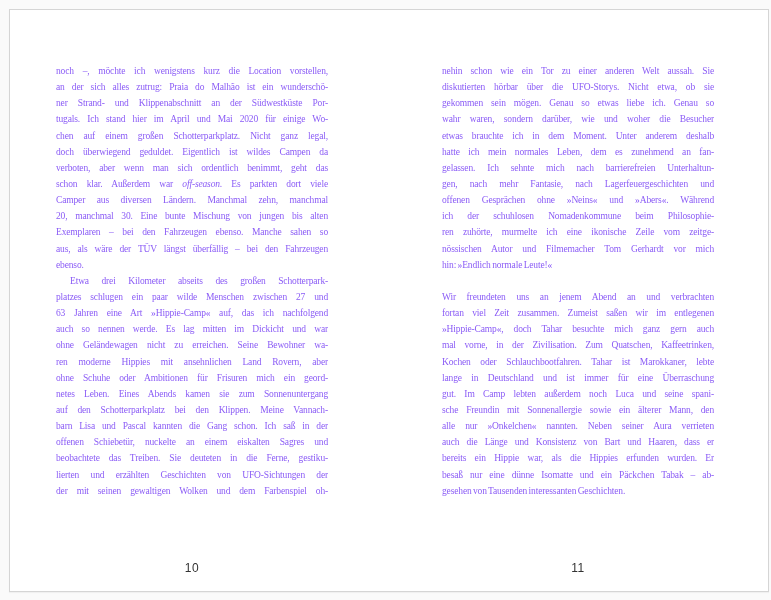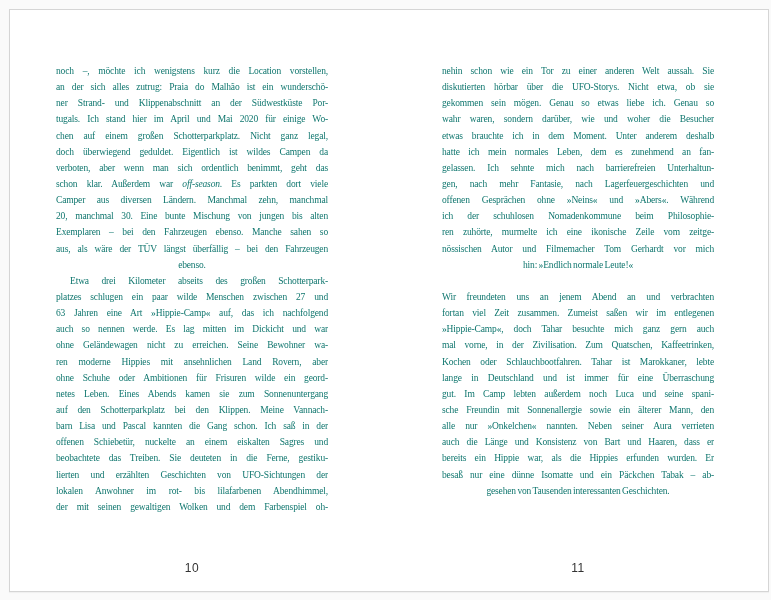--- a/index.html
+++ b/index.html
@@ -17,40 +17,40 @@
     border: 1px solid #d5d5d5;
     box-sizing: border-box;
     box-shadow: 0 1px 1px rgba(0,0,0,0.04);
   }
   .page { position: absolute; top: 0; height: 100%; width: 380px; }
   .page.left  { left: 0; }
   .page.right { right: 0; }
 
   .text-col {
     position: absolute; top: 53px; width: 272px;
-    color: #0f766e;
+    color: #8b5cf6;
   }
   .left  .text-col { left: 46px; }
   .right .text-col { left: 54px; }
 
   .paragraph { margin: 0; }
   .paragraph.gap { margin-top: 16.15px; }
 
   .line {
     font-size: 9.5px;
     letter-spacing: -0.15px;
     word-spacing: -0.8px;
     line-height: 16.15px;
     height: 16.15px;
     overflow: hidden;
     text-align: justify;
   }
   
   .line::after { content: ""; display: inline-block; width: 100%; height: 0; }
-  .line.last { text-align: center; }
+  .line.last { text-align: left; }
   .line.last::after { content: none; }
   .line.indent { text-indent: 14px; }
   .line em { font-style: italic; }
 
   .folio {
     position: absolute; top: 551px; width: 272px;
     text-align: center;
     font-family: "Liberation Sans", "DejaVu Sans", sans-serif;
     font-size: 12px;
     letter-spacing: 0.5px;
@@ -81,28 +81,27 @@
           <div class="line">aus, als wäre der TÜV längst überfällig – bei den Fahrzeugen</div>
           <div class="line last">ebenso.</div>
         </div>
         <div class="paragraph">
           <div class="line indent">Etwa drei Kilometer abseits des großen Schotterpark-</div>
           <div class="line">platzes schlugen ein paar wilde Menschen zwischen 27 und</div>
           <div class="line">63 Jahren eine Art »Hippie-Camp« auf, das ich nachfolgend</div>
           <div class="line">auch so nennen werde. Es lag mitten im Dickicht und war</div>
           <div class="line">ohne Geländewagen nicht zu erreichen. Seine Bewohner wa-</div>
           <div class="line">ren moderne Hippies mit ansehnlichen Land Rovern, aber</div>
-          <div class="line">ohne Schuhe oder Ambitionen für Frisuren wilde ein geord-</div>
+          <div class="line">ohne Schuhe oder Ambitionen für Frisuren mich ein geord-</div>
           <div class="line">netes Leben. Eines Abends kamen sie zum Sonnenuntergang</div>
           <div class="line">auf den Schotterparkplatz bei den Klippen. Meine Vannach-</div>
           <div class="line">barn Lisa und Pascal kannten die Gang schon. Ich saß in der</div>
           <div class="line">offenen Schiebetür, nuckelte an einem eiskalten Sagres und</div>
           <div class="line">beobachtete das Treiben. Sie deuteten in die Ferne, gestiku-</div>
           <div class="line">lierten und erzählten Geschichten von UFO-Sichtungen der</div>
-          <div class="line">lokalen Anwohner im rot- bis lilafarbenen Abendhimmel,</div>
           <div class="line">der mit seinen gewaltigen Wolken und dem Farbenspiel oh-</div>
         </div>
       </div>
     <div class="folio">10</div>
   </div>
 
   <div class="page right">
     <div class="text-col">
         <div class="paragraph">
           <div class="line">nehin schon wie ein Tor zu einer anderen Welt aussah. Sie</div>

